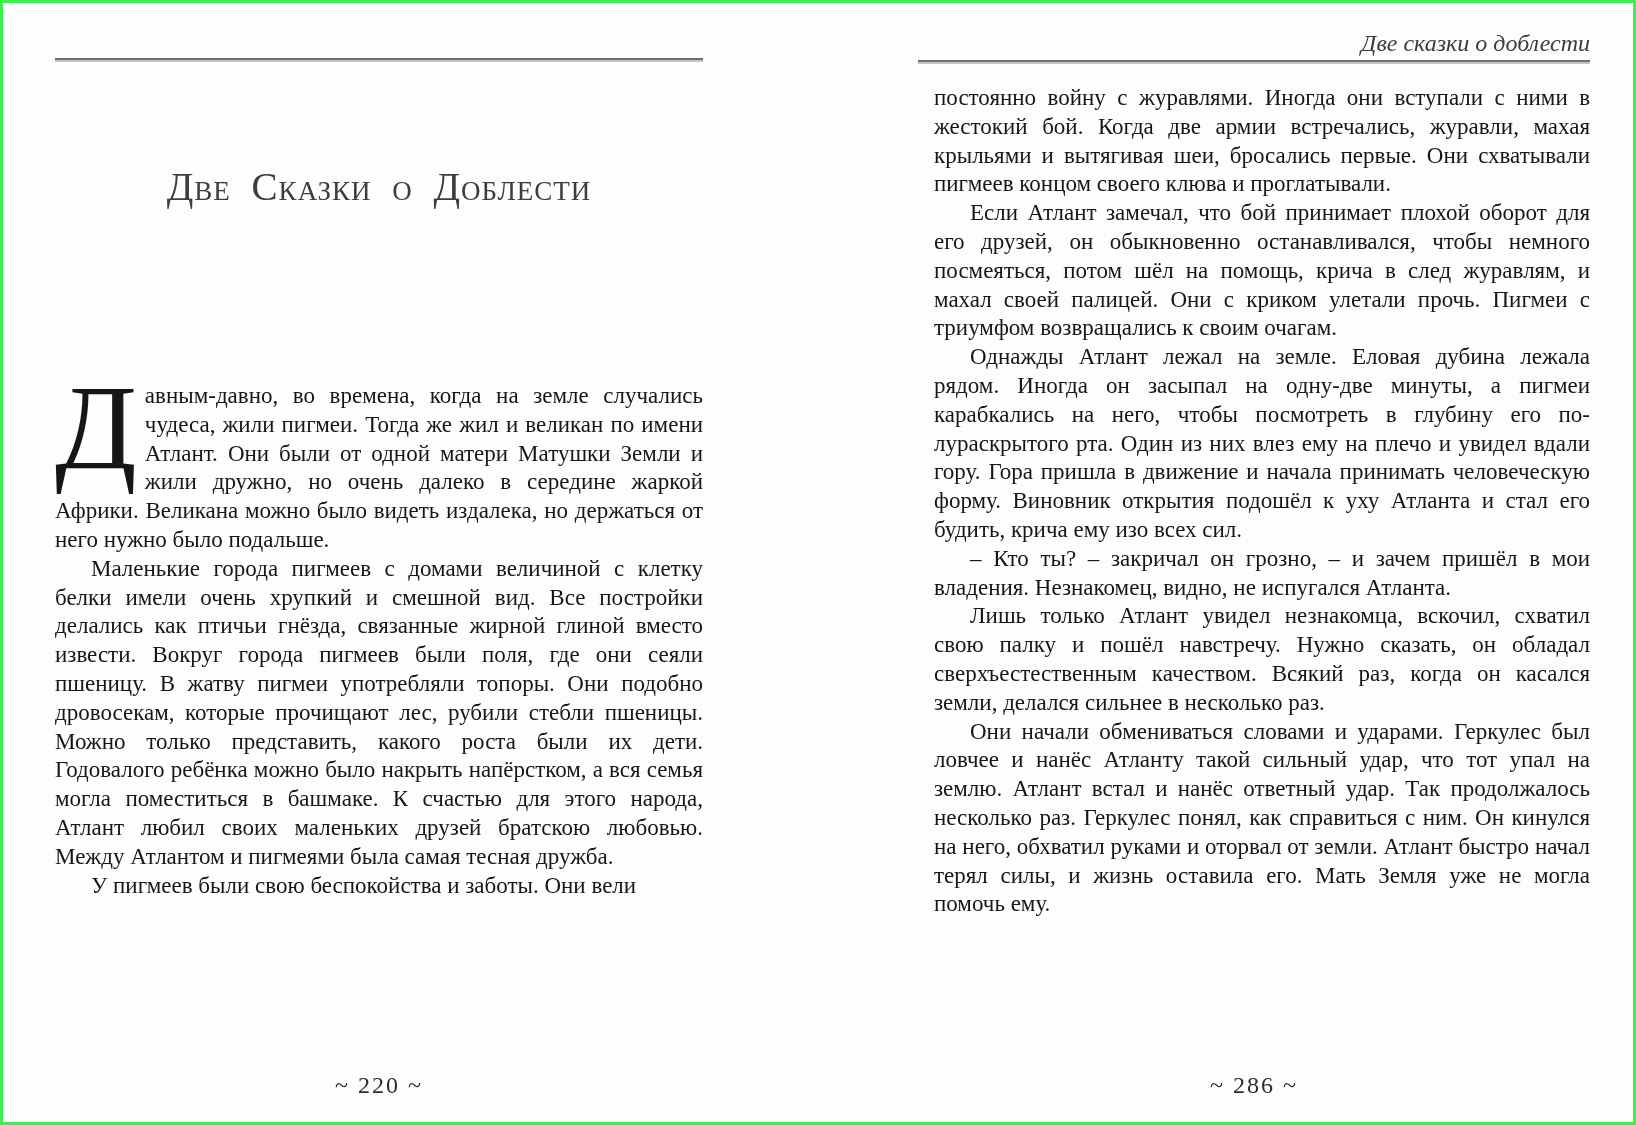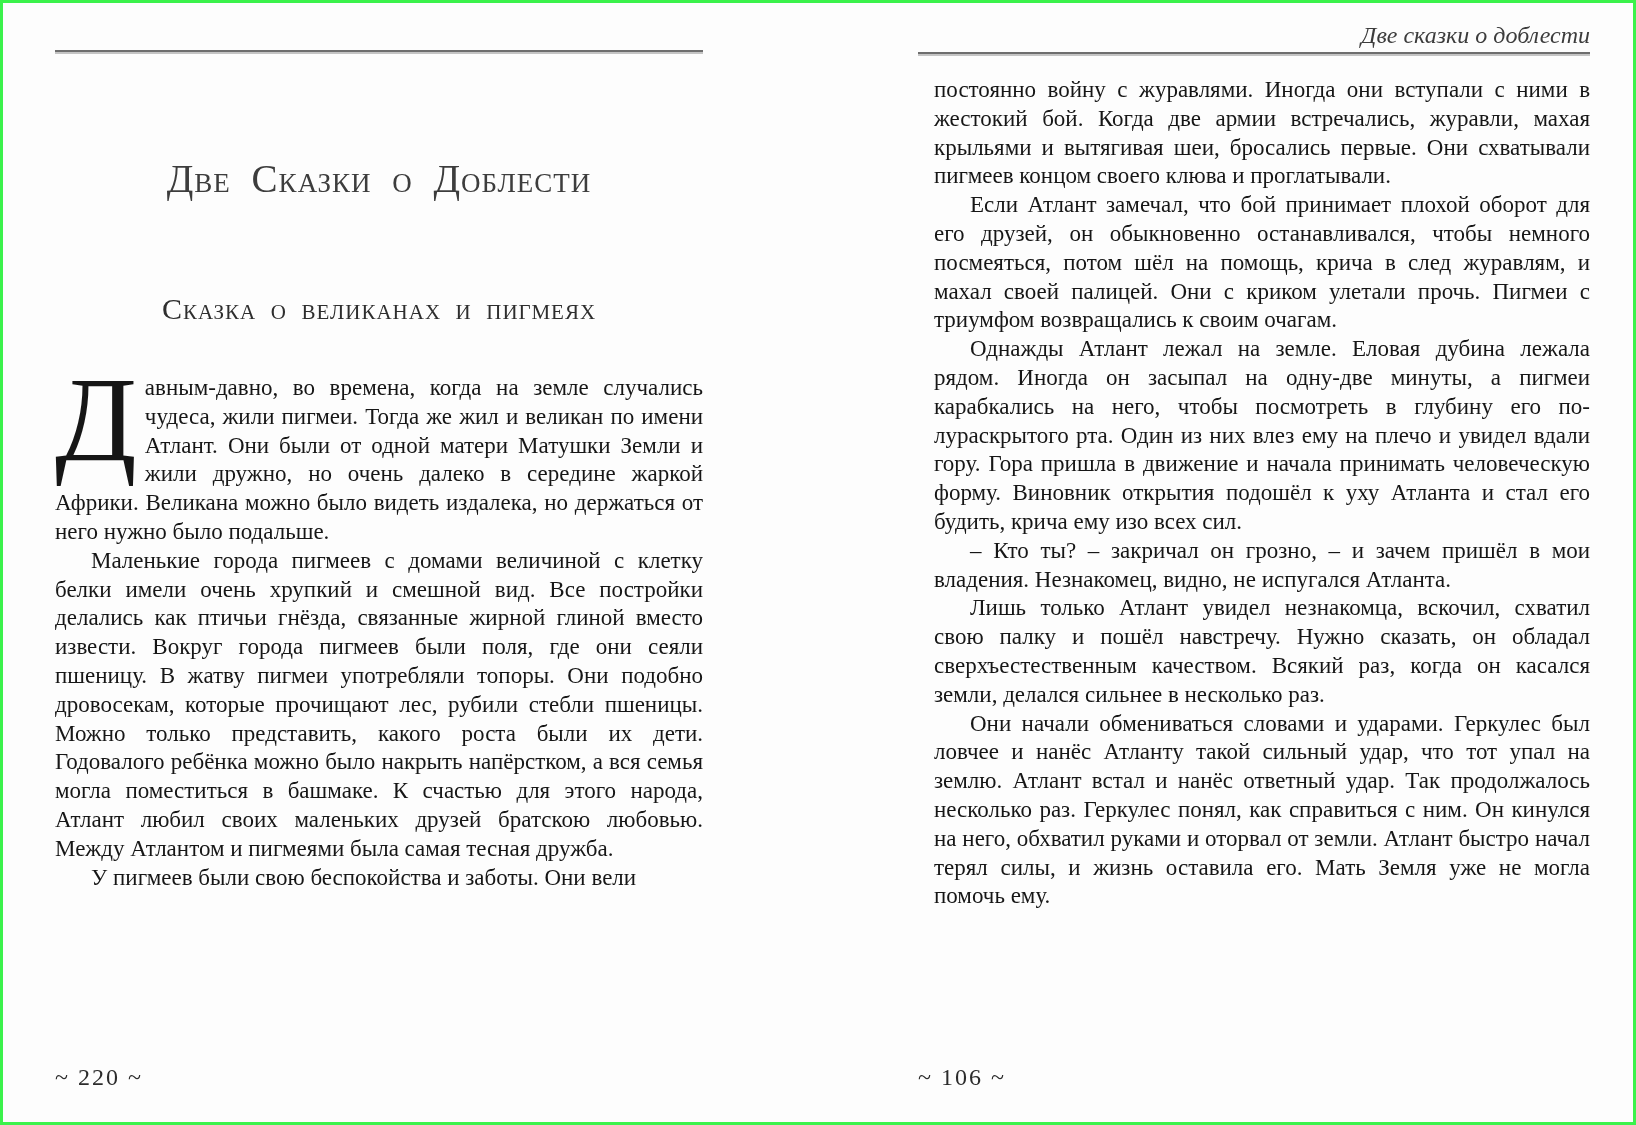--- a/index.html
+++ b/index.html
@@ -17,21 +17,21 @@
     font-family: "Liberation Serif", "DejaVu Serif", serif;
     color: var(--ink);
     overflow: hidden;
   }
   .frame {
     position: absolute; inset: 0;
     border: 3px solid var(--frame-green);
     pointer-events: none;
     z-index: 10;
   }
-  .page { position: absolute; top: 0; height: 1038px; }
+  .page { position: absolute; top: 8px; height: 1038px; }
   .page-left  { left: 55px;  width: 648px; }
   .page-right { left: 918px; width: 672px; }
 
   .rule {
     position: absolute; left: 0; right: 0; height: 2px;
     background: var(--rule-dark);
     box-shadow: 0 2px 0 var(--rule-light);
   }
   .page-left  .rule { top: 50px; }
   .page-right .rule { top: 52px; }
@@ -68,37 +68,36 @@
 
   .dropcap {
     float: left;
     font-size: 120px; line-height: 88px; height: 88px;
     padding: 0 8px 0 0; margin-top: 2px;
     color: var(--ink);
   }
 
   .page-number {
     position: absolute; top: 1064px; left: 0; width: 100%;
-    font-size: 24px; color: #2c2c2c;
+    text-align: center; font-size: 24px; color: #2c2c2c;
     letter-spacing: 2px;
   }
 </style>
 </head>
 <body>
 
 <div class="frame"></div>
 
 <div class="book">
 
   <div class="page page-left">
     <div class="rule"></div>
 
     <h1 class="chapter-title">Две Сказки о Доблести</h1>
 
-    <h2 class="section-title">Сказка о великанах и пигмеях</h2>
 
     <div class="body-text">
       <p><span class="dropcap">Д</span><span>авным-давно, во времена, когда на земле случались чудеса, жили пигмеи. Тогда же жил и великан по имени Атлант. Они были от одной матери Матушки Земли и жили дружно, но очень далеко в середине жаркой Африки. Великана можно было видеть издалека, но дер­жаться от него нужно было подальше.</span></p>
       <p class="indent">Маленькие города пигмеев с домами величиной с клетку белки имели очень хрупкий и смешной вид. Все постройки делались как птичьи гнёзда, связанные жирной глиной вместо извести. Вокруг города пигмеев были поля, где они сеяли пшеницу. В жатву пигмеи употребляли топоры. Они подобно дровосекам, которые прочищают лес, рубили стебли пшеницы. Можно только представить, какого роста были их дети. Годовалого ребёнка можно было накрыть напёрстком, а вся семья могла поместиться в башмаке. К счастью для этого народа, Атлант любил своих малень­ких друзей братскою любовью. Между Атлантом и пигме­ями была самая тесная дружба.</p>
       <p class="indent">У пигмеев были свою беспокойства и заботы. Они вели</p>
     </div>
 
     <div class="page-number">~ 220 ~</div>
   </div>
 
@@ -108,16 +107,16 @@
 
     <div class="body-text">
       <p>постоянно войну с журавлями. Иногда они вступали с ними в жестокий бой. Когда две армии встречались, журавли, махая крыльями и вытягивая шеи, бросались первые. Они схватывали пигмеев концом своего клюва и проглатывали.</p>
       <p class="indent">Если Атлант замечал, что бой принимает плохой оборот для его друзей, он обыкновенно останавливался, чтобы немного посмеяться, потом шёл на помощь, крича в след журавлям, и махал своей палицей. Они с криком улетали прочь. Пигмеи с триумфом возвращались к своим очагам.</p>
       <p class="indent">Однажды Атлант лежал на земле. Еловая дубина лежала рядом. Иногда он засыпал на одну-две минуты, а пигмеи карабкались на него, чтобы посмотреть в глубину его по­лураскрытого рта. Один из них влез ему на плечо и увидел вдали гору. Гора пришла в движение и начала принимать человеческую форму. Виновник открытия подошёл к уху Атланта и стал его будить, крича ему изо всех сил.</p>
       <p class="indent">– Кто ты? – закричал он грозно, – и зачем пришёл в мои владения. Незнакомец, видно, не испугался Атланта.</p>
       <p class="indent">Лишь только Атлант увидел незнакомца, вскочил, схва­тил свою палку и пошёл навстречу. Нужно сказать, он обладал сверхъестественным качеством. Всякий раз, когда он касался земли, делался сильнее в несколько раз.</p>
       <p class="indent">Они начали обмениваться словами и ударами. Геркулес был ловчее и нанёс Атланту такой сильный удар, что тот упал на землю. Атлант встал и нанёс ответный удар. Так продолжалось несколько раз. Геркулес понял, как спра­виться с ним. Он кинулся на него, обхватил руками и ото­рвал от земли. Атлант быстро начал терял силы, и жизнь оставила его. Мать Земля уже не могла помочь ему.</p>
     </div>
 
-    <div class="page-number">~ 106 ~</div>
+    <div class="page-number">~ 286 ~</div>
   </div>
 
 </div>
 
 </body></html>

